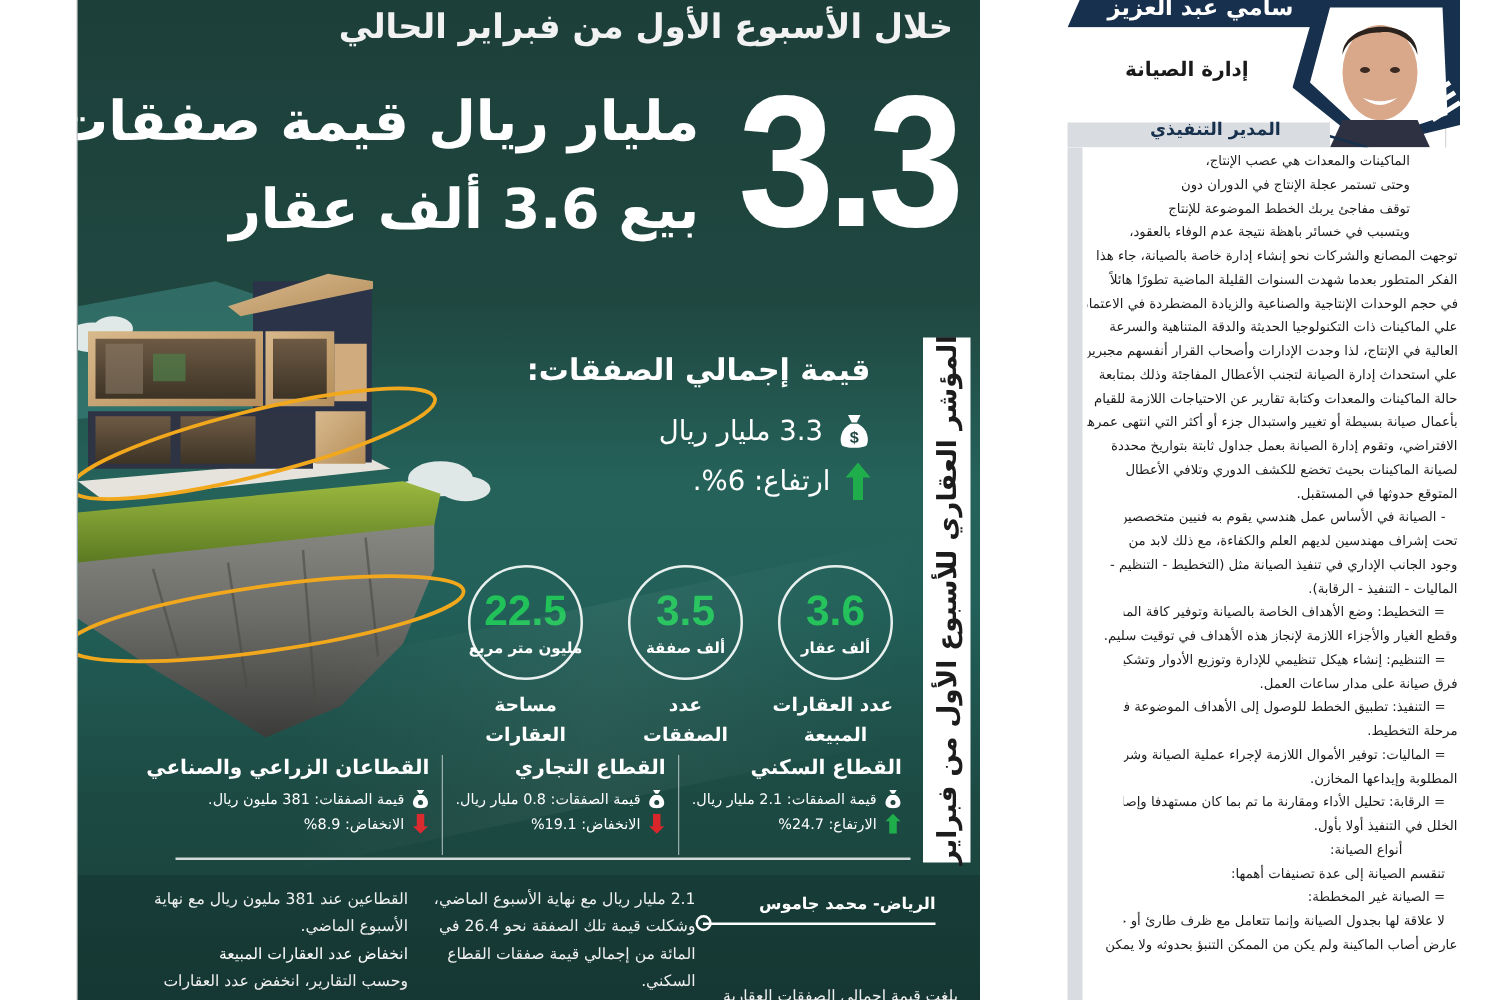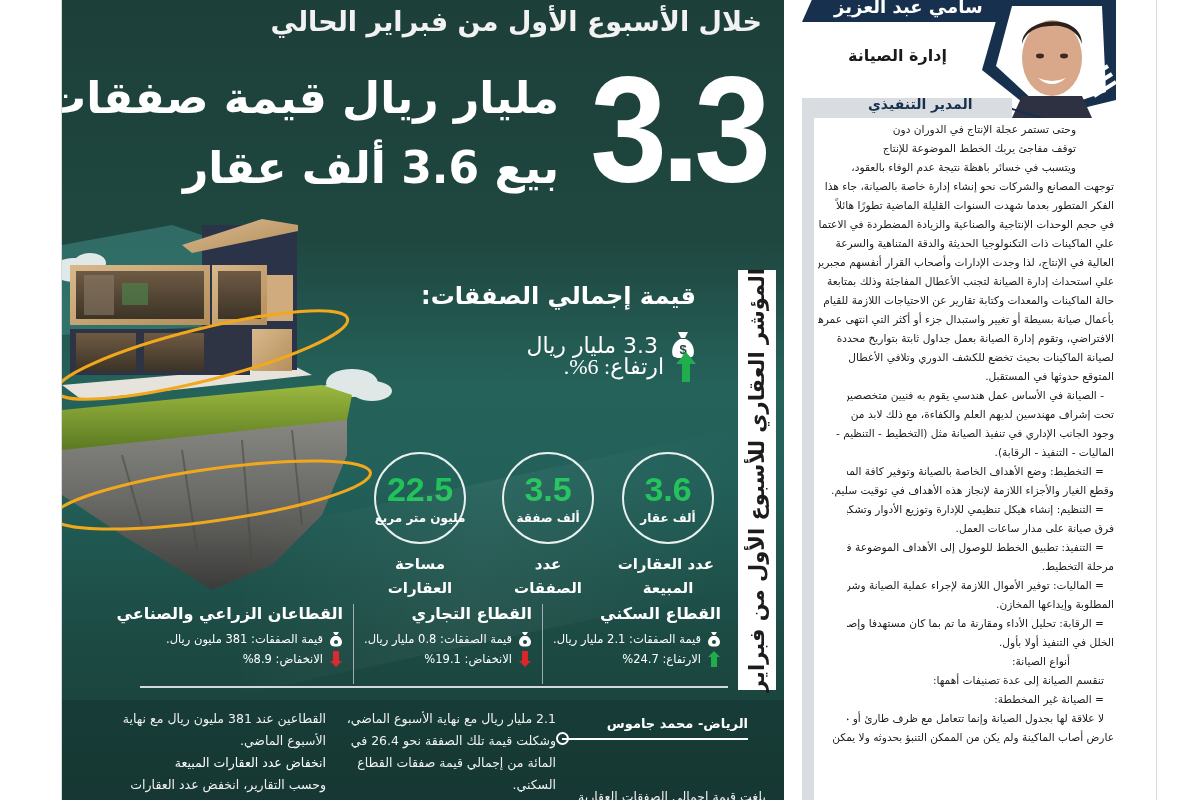--- a/index.html
+++ b/index.html
@@ -45,21 +45,21 @@
   }
   .side-label span {
     writing-mode: vertical-rl; transform: rotate(180deg);
     font-size: 21px; font-weight: bold; white-space: nowrap; color: #1c1c1c;
   }
 
   
   .totals-title { position: absolute; right: 88px; top: 282px; font-size: 24px; font-weight: bold; color: #fff; white-space: nowrap; }
   .totals-row { position: absolute; right: 88px; display: flex; align-items: center; gap: 12px; white-space: nowrap; font-size: 22px; color: #fff; }
   .totals-row.r1 { top: 330px; }
-  .totals-row.r2 { top: 352px; font-family: Liberation Serif, serif; }
+  .totals-row.r2 { top: 370px; }
   .ico-money { width: 26px; height: 30px; display: inline-block; }
   .ico-up { width: 20px; height: 30px; display: inline-block; }
 
   
   .stat { position: absolute; top: 452px; width: 92px; text-align: center; }
   .stat .circle {
     width: 92px; height: 92px; border-radius: 50%; border: 2px solid #e8f0ee;
     display: flex; flex-direction: column; align-items: center; justify-content: center;
   }
   .stat .val { font-family: "Liberation Sans", sans-serif; font-weight: bold; font-size: 34px; color: #22c25a; line-height: 36px; direction: ltr; }
@@ -84,21 +84,21 @@
   .byline-dot { position: absolute; left: 494px; top: 732px; width: 13px; height: 13px; border-radius: 50%; border: 2px solid #fff; background: transparent; }
   .col { position: absolute; top: 708px; font-size: 12.5px; line-height: 22px; color: #f0f0f0; text-align: justify; }
   .col .p { display: block; white-space: nowrap; }
   .col .sub { font-weight: normal; color: #fff; }
   .col.c1 { right: 18px; width: 178px; top: 786px; }
   .col.c2 { right: 228px; width: 200px; }
   .col.c3 { right: 458px; width: 200px; }
   .bottom-shade { position: absolute; left: 0; right: 0; top: 700px; height: 100px; background: rgba(10,30,28,0.22); }
 
   
-  .opinion { position: absolute; left: 796px; top: 0; width: 336px; height: 714px; }
+  .opinion { position: absolute; left: 848px; top: 0; width: 336px; height: 714px; }
   .op-banner {
     position: absolute; left: 6px; top: 0; width: 244px; height: 22px;
     background: #17304d; clip-path: polygon(4% 0, 100% 0, 100% 100%, 0 100%);
   }
   .op-author { position: absolute; left: 38px; top: -4px; font-size: 18px; font-weight: bold; color: #fff; white-space: nowrap; }
   .op-title { position: absolute; left: 52px; top: 46px; font-size: 16px; font-weight: bold; color: #1a1a1a; white-space: nowrap; }
   .op-photo-wrap { position: absolute; left: 186px; top: 0; width: 134px; height: 118px; }
   .op-role-bar {
     position: absolute; left: 6px; top: 98px; width: 210px; height: 20px; background: #d9dde2;
   }
@@ -329,20 +329,21 @@
     <path d="M104,80 L126,66 M108,88 L130,74 M112,96 L134,82" stroke="#ffffff" stroke-width="4"></path>
     <path d="M0,100 L60,118" stroke="#17304d" stroke-width="2"></path>
   </svg>
 
   <div class="op-title">إدارة الصيانة</div>
   <div class="op-role-bar"></div>
   <div class="op-role">المدير التنفيذي</div>
   <div class="op-body-box"></div>
 
   <div class="op-body">
+    <span class="ln short">الماكينات والمعدات هي عصب الإنتاج،</span>
     <span class="ln short">وحتى تستمر عجلة الإنتاج في الدوران دون</span>
     <span class="ln short">توقف مفاجئ يربك الخطط الموضوعة للإنتاج</span>
     <span class="ln short">ويتسبب في خسائر باهظة نتيجة عدم الوفاء بالعقود،</span>
     <span class="ln">توجهت المصانع والشركات نحو إنشاء إدارة خاصة بالصيانة، جاء هذا</span>
     <span class="ln">الفكر المتطور بعدما شهدت السنوات القليلة الماضية تطورًا هائلاً</span>
     <span class="ln">في حجم الوحدات الإنتاجية والصناعية والزيادة المضطردة في الاعتماد</span>
     <span class="ln">علي الماكينات ذات التكنولوجيا الحديثة والدقة المتناهية والسرعة</span>
     <span class="ln">العالية في الإنتاج، لذا وجدت الإدارات وأصحاب القرار أنفسهم مجبرين</span>
     <span class="ln">علي استحداث إدارة الصيانة لتجنب الأعطال المفاجئة وذلك بمتابعة</span>
     <span class="ln">حالة الماكينات والمعدات وكتابة تقارير عن الاحتياجات اللازمة للقيام</span>

